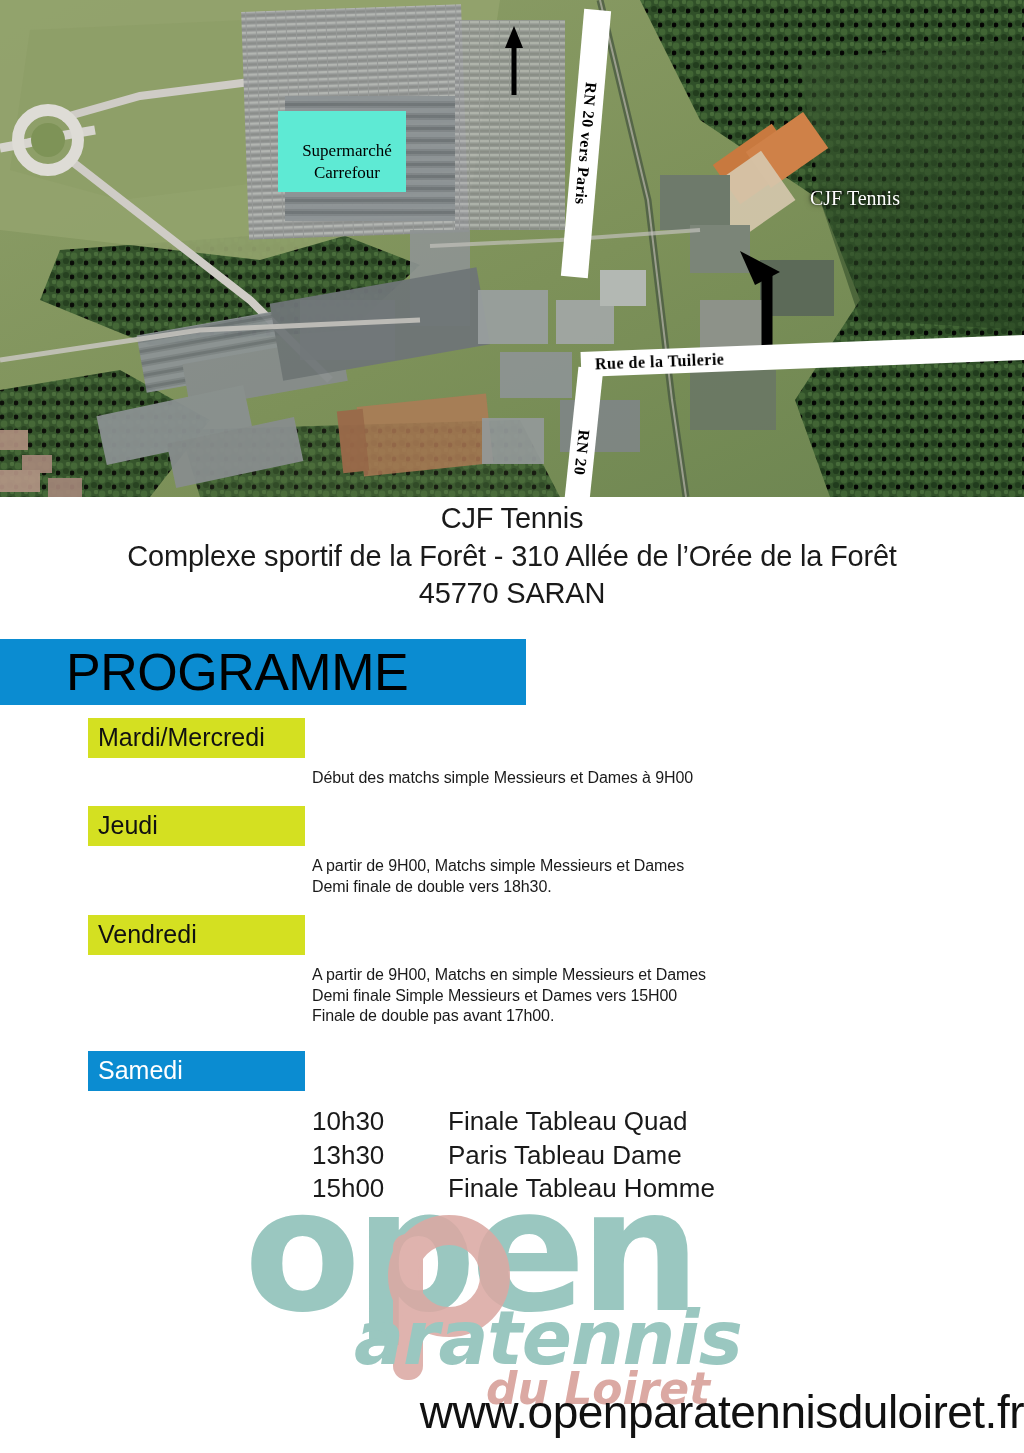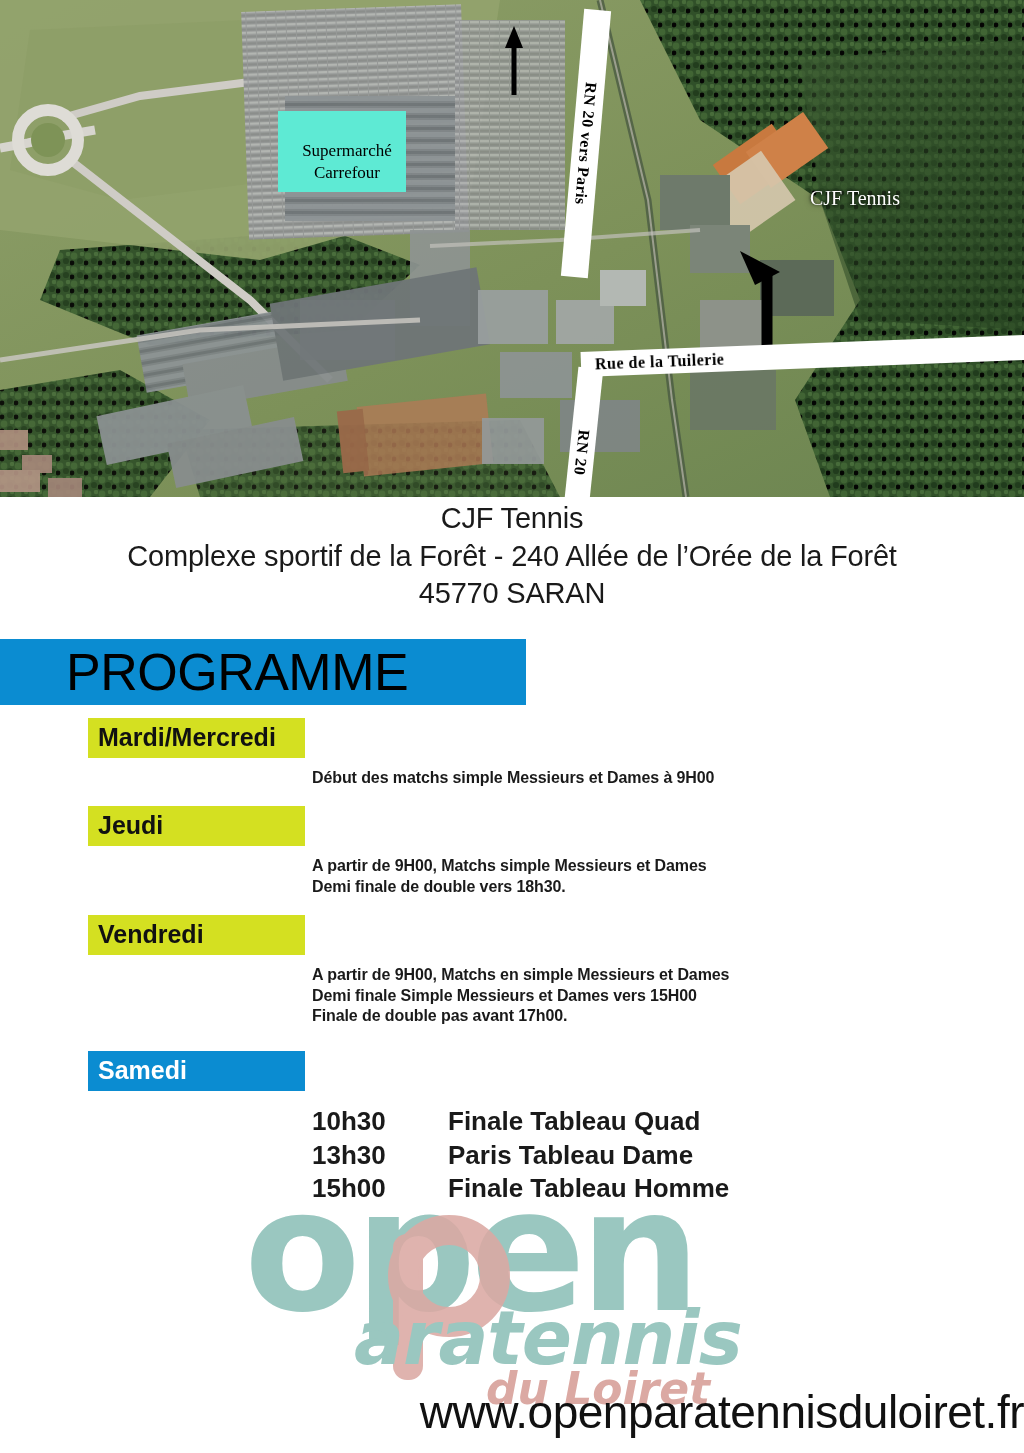--- a/index.html
+++ b/index.html
@@ -124,21 +124,20 @@
     color: #000000;
     padding-left: 66px;
     letter-spacing: -0.5px;
   }
 
   
   #schedule {
     position: absolute;
     left: 0; top: 718px;
     width: 1024px;
-    font-weight: bold;
   }
   .day-block { position: relative; }
   .day-chip {
     width: 217px;
     margin-left: 88px;
     box-sizing: border-box;
     padding: 5px 0 7px 10px;
     font-family: "Liberation Sans", sans-serif;
     font-size: 25px;
     line-height: 1.12;
@@ -325,21 +324,21 @@
       <span>Supermarché
 Carrefour</span>
     </div>
     <div class="map-label" id="label-cjf">
       <span>CJF Tennis</span>
     </div>
   </div>
 
   <div id="address">
     <span class="addr-line">CJF Tennis</span>
-    <span class="addr-line">Complexe sportif de la Forêt - 240 Allée de l’Orée de la Forêt</span>
+    <span class="addr-line">Complexe sportif de la Forêt - 310 Allée de l’Orée de la Forêt</span>
     <span class="addr-line">45770 SARAN</span>
   </div>
 
   <div id="programme-banner">
     <div id="programme-title">PROGRAMME</div>
   </div>
 
   <div id="schedule">
 
     <div class="day-block">

